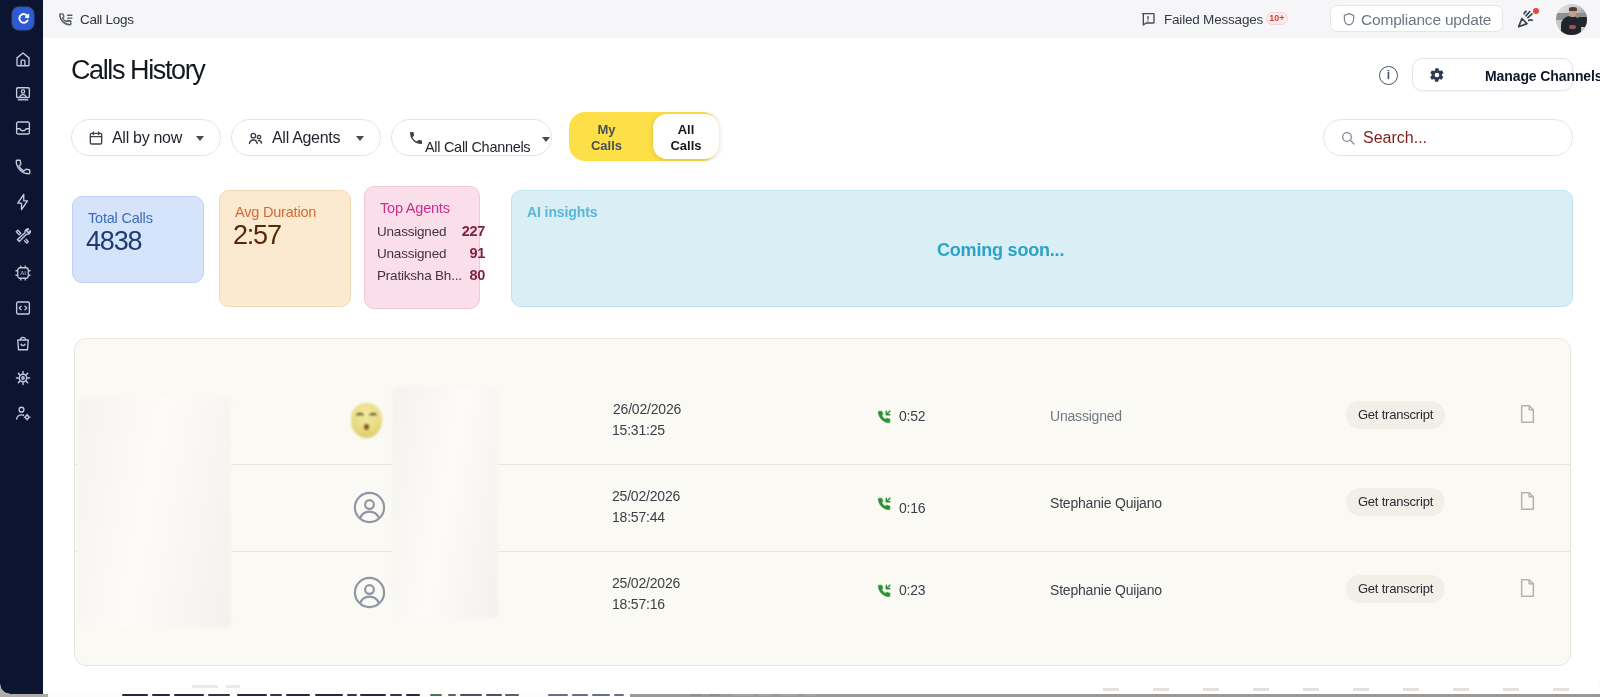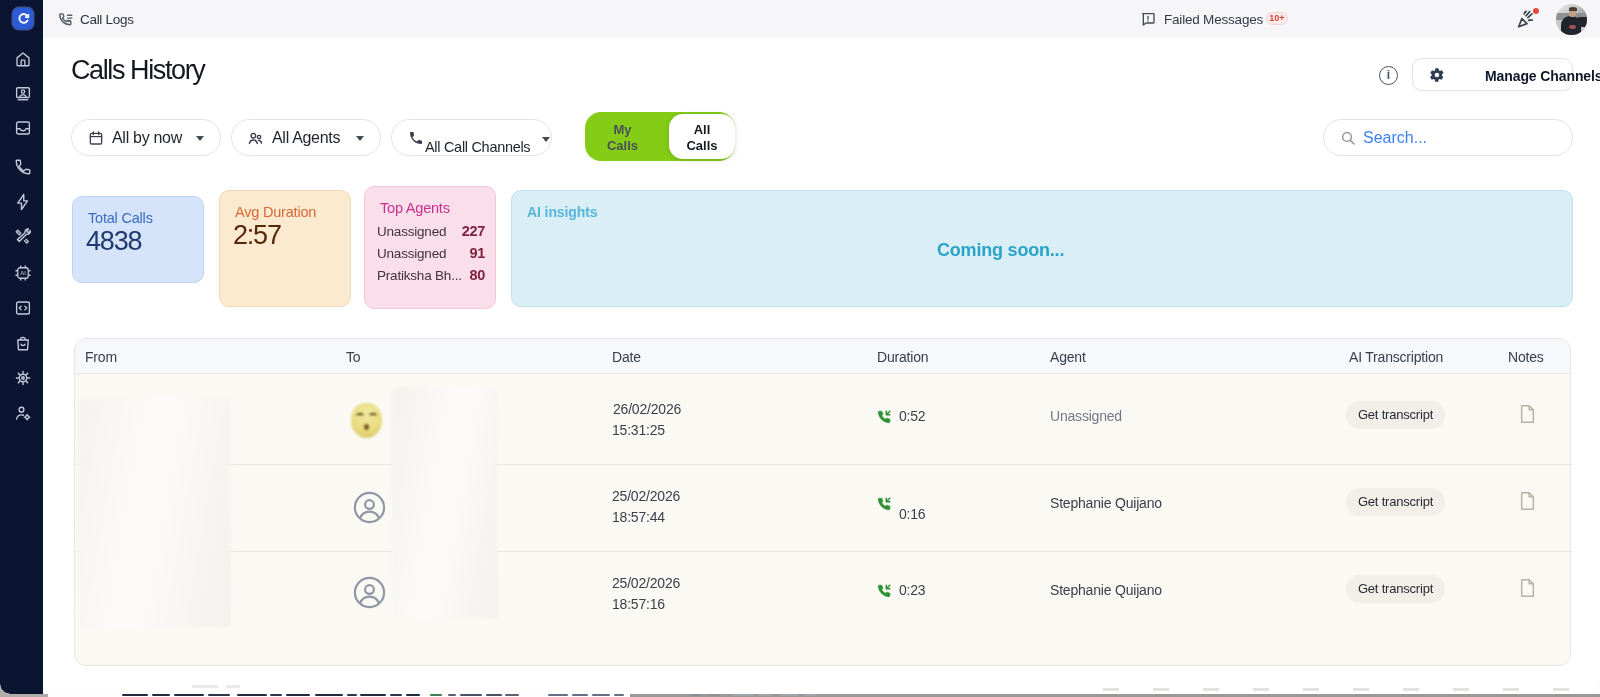--- a/index.html
+++ b/index.html
@@ -35,32 +35,32 @@
   .infoc { position:absolute; left:1379px; top:66px; width:19px; height:19px; border-radius:50%;
     border:1.7px solid #4b5462; color:#4b5462; font-size:12px; text-align:center; line-height:16px; font-weight:600;}
   .manage { position:absolute; left:1412px; top:58px; width:161px; height:33px; background:#fff;
     border:1px solid #e3e4e7; border-radius:10px; box-shadow:0 1px 2px rgba(0,0,0,.04); }
   .manage span { position:absolute; left:36px; top:9px; white-space:nowrap; font-size:14px; font-weight:700; color:#0f172a; letter-spacing:-0.1px;margin-left:36px;}
   .pill { position:absolute; top:119px; height:37px; background:#fff; border:1px solid #e4e4e7;
     border-radius:19px; }
   .pill .lab { position:absolute; top:9px; font-size:16px; color:#22262e; font-weight:500; letter-spacing:-0.3px;}
   .caret { position:absolute; width:0; height:0; border-left:4.5px solid transparent;
     border-right:4.5px solid transparent; border-top:5.5px solid #434a55; top:16px; }
-  .toggle { position:absolute; left:585px; top:112px; width:150px; height:49px; background:#84cc16; border-radius:16px; }
+  .toggle { position:absolute; left:569px; top:112px; width:150px; height:49px; background:#fde047; border-radius:16px; }
   .seg { position:absolute; width:75px; top:0; height:49px; text-align:center; font-size:13px; line-height:16px; padding-top:10px; }
   .segsel { position:absolute; left:84px; top:2px; width:66px; height:45px; background:#fff; border-radius:14px;
     box-shadow:0 1px 5px rgba(0,0,0,.15); text-align:center; font-size:13px; line-height:16px; padding-top:8px; font-weight:700; color:#15181e;}
   .search { position:absolute; left:1323px; top:119px; width:250px; height:37px; background:#fff;
     border:1px solid #e4e4e8; border-radius:19px; }
-  .search span { position:absolute; left:39px; top:9px; font-size:16px; color:#3b82f6; }
+  .search span { position:absolute; left:39px; top:9px; font-size:16px; color:#7f1d1d; }
   
   .card { position:absolute; border-radius:10px; }
   .c-blue { left:72px; top:190px; width:132px; height:87px; background:#d6e4fb; border:1px solid #bdd1f3;margin-top:6px; }
   .c-orange { left:219px; top:190px; width:132px; height:117px; background:#fbead0; border:1px solid #efd9b6; }
-  .c-pink { left:364px; top:186px; width:132px; height:123px; background:#fadee9; border:1px solid #f3c6da; }
+  .c-pink { left:364px; top:186px; width:116px; height:123px; background:#fadee9; border:1px solid #f3c6da; }
   .c-cyan { left:511px; top:190px; width:1062px; height:117px; background:#daeef6; border:1px solid #c0e2ee; }
   .ct { position:absolute; left:15px; top:13px; font-size:14.5px; font-weight:500; letter-spacing:-0.2px;}
   .cnum { position:absolute; left:13px; top:33px; font-size:27px; font-weight:500; letter-spacing:-1.2px; top:29px;}
   .trow { position:absolute; left:12px; width:120px; font-size:13.5px; color:#42333c; letter-spacing:-0.2px; }
   .trow b { position:absolute; right:12px; top:-1px; font-size:14.5px; color:#7e1f3e; font-weight:700; letter-spacing:-0.3px;}
   
   .tcard { position:absolute; left:74px; top:338px; width:1497px; height:328px;
     background:#fbf9f3; border:1px solid #e9e6df; border-radius:12px; overflow:hidden; }
   .thead { position:absolute; left:0; top:0; width:100%; height:35px; background:#f6f8fc; border-bottom:1px solid #e6e9ef; }
   .th { position:absolute; top:10px; font-size:14px; color:#39404d; letter-spacing:-0.2px;}
@@ -129,20 +129,26 @@
         <path d="M15 6h6M15 10h6M15 14h4"></path>
         <path d="M5 4c-.6 0-1 .5-1 1 0 8 6.5 14.5 14.5 14.5.5 0 1-.4 1-1v-3.3c0-.5-.3-.9-.8-1l-3.2-.8c-.4-.1-.8 0-1.1.3l-1.3 1.3A12 12 0 0 1 8 10l1.3-1.3c.3-.3.4-.7.3-1.1L8.8 4.8c-.1-.5-.5-.8-1-.8z"></path>
       </svg>
       <div class="calllogs">Call Logs</div>
       <svg style="position:absolute;left:1097px;top:11px" width="16" height="16" viewBox="0 0 24 24" fill="none" stroke="#434a56" stroke-width="2" stroke-linecap="round" stroke-linejoin="round">
         <path d="M4 4h16c.6 0 1 .4 1 1v12c0 .6-.4 1-1 1H9l-4 3V5c0-.6.4-1 1-1z"></path>
         <path d="M12 8v4M12 15h.01"></path>
       </svg>
       <div class="fmtext">Failed Messages</div>
       <div class="badge10">10+</div>
+      <div class="compliance">
+        <svg style="position:absolute;left:11px;top:6px" width="14" height="15" viewBox="0 0 24 24" fill="none" stroke="#7b828e" stroke-width="2" stroke-linejoin="round">
+          <path d="M12 2l8 3v6c0 5-3.5 9.2-8 10.5C7.5 20.2 4 16 4 11V5z"></path>
+        </svg>
+        <span>Compliance update</span>
+      </div>
       <svg style="position:absolute;left:1472px;top:8px" width="23" height="22" viewBox="0 0 24 24" fill="none" stroke="#3b4350" stroke-width="1.9" stroke-linecap="round" stroke-linejoin="round">
         <path d="M7 11.5l5.5 5.5L3.5 20.5z"></path>
         <path d="M11.5 8.5l4-4.5M13.5 10.5l4.5-4M14.5 13.5c1.5-.8 2.7-.8 3.8-.2M9.5 6.5c.2-1.4.8-2.3 2-2.8"></path>
       </svg>
       <div class="reddot"></div>
       <div class="avatar">
         <div style="position:absolute;left:0;top:9px;width:31px;height:7px;background:#8f9094;"></div>
         <div style="position:absolute;left:0;top:16px;width:31px;height:15px;background:#c8c8c6;"></div>
         <div class="fig"></div>
         <div style="position:absolute;left:21px;top:13px;width:10px;height:10px;background:#23262b;border-radius:3px 0 0 0;"></div>
@@ -279,29 +285,20 @@
         <div class="trow" style="top:37px;">Unassigned<b>227</b></div>
         <div class="trow" style="top:59px;">Unassigned<b>91</b></div>
         <div class="trow" style="top:81px;">Pratiksha Bh...<b>80</b></div>
       </div>
       <div class="card c-cyan">
         <div class="ct" style="color:#57b7da;font-size:14px;font-weight:700;letter-spacing:-0.1px;">AI insights</div>
         <div style="position:absolute;left:425px;top:49px;font-size:18px;font-weight:700;color:#2ba3c9;letter-spacing:-0.2px;">Coming soon...</div>
       </div>
 
       <div class="tcard">
-        <div class="thead">
-          <div class="th" style="left:10px;">From</div>
-          <div class="th" style="left:271px;">To</div>
-          <div class="th" style="left:537px;">Date</div>
-          <div class="th" style="left:802px;">Duration</div>
-          <div class="th" style="left:975px;">Agent</div>
-          <div class="th" style="left:1274px;">AI Transcription</div>
-          <div class="th" style="left:1433px;">Notes</div>
-        </div>
 
         <div class="rowline" style="top:125px;"></div>
         <div class="rowline" style="top:212px;"></div>
 
         <div class="emoji" style="position:absolute;left:276px;top:64px;width:31px;height:35px;border-radius:48% 48% 52% 52%;background:radial-gradient(circle at 50% 32%, #f2e9a2 0%, #e9db80 55%, #ddca6b 85%, #d4bf62 100%);filter:blur(1.1px);">
           <div style="position:absolute;left:5px;top:10px;width:8px;height:6px;border-top:2.6px solid #564312;border-radius:50%;"></div>
           <div style="position:absolute;left:18px;top:10px;width:8px;height:6px;border-top:2.6px solid #564312;border-radius:50%;"></div>
           <div style="position:absolute;left:13px;top:21px;width:5px;height:6px;background:#7d5a23;border-radius:50% 50% 60% 60%;"></div>
         </div>
         <div class="cell" style="left:538px;top:62px;">26/02/2026</div>
@@ -322,21 +319,21 @@
           <circle cx="12" cy="12" r="10"></circle>
           <circle cx="12" cy="10" r="3"></circle>
           <path d="M5.5 19.5c1-3 3.5-4.7 6.5-4.7s5.5 1.7 6.5 4.7"></path>
         </svg>
         <div class="cell" style="left:537px;top:149px;">25/02/2026</div>
         <div class="cell" style="left:537px;top:170px;">18:57:44</div>
         <svg class="phin" style="position:absolute;left:802px;top:158px" width="14" height="14" viewBox="0 0 24 24" fill="none" stroke="#2c9133" stroke-width="2.6" stroke-linecap="round" stroke-linejoin="round">
           <path d="M22 16.92v3a2 2 0 0 1-2.18 2 19.79 19.79 0 0 1-8.63-3.07 19.5 19.5 0 0 1-6-6A19.79 19.79 0 0 1 2.12 4.18 2 2 0 0 1 4.11 2h3a2 2 0 0 1 2 1.72c.13.96.36 1.9.7 2.81a2 2 0 0 1-.45 2.11L8.09 9.91a16 16 0 0 0 6 6l1.27-1.27a2 2 0 0 1 2.11-.45c.91.34 1.85.57 2.81.7A2 2 0 0 1 22 16.92z" fill="#2c9133" stroke-width="1"></path>
           <path d="M16 2v6h6M22 2l-6 6"></path>
         </svg>
-        <div class="cell" style="left:824px;top:167px;">0:16</div>
+        <div class="cell" style="left:824px;top:161px;">0:16</div>
         <div class="cell" style="left:975px;top:156px;">Stephanie Quijano</div>
         <div class="gt" style="top:149px;">Get transcript</div>
         <svg style="position:absolute;left:1444px;top:152px" width="17" height="20" viewBox="0 0 20 24" fill="none" stroke="#b8b2a6" stroke-width="1.8" stroke-linejoin="round">
           <path d="M3 2h9l5 5v15H3z"></path>
           <path d="M12 2v5h5"></path>
         </svg>
 
         <svg style="position:absolute;left:277px;top:236px" width="35" height="35" viewBox="0 0 24 24" fill="none" stroke="#8f97a6" stroke-width="1.5">
           <circle cx="12" cy="12" r="10"></circle>
           <circle cx="12" cy="10" r="3"></circle>

